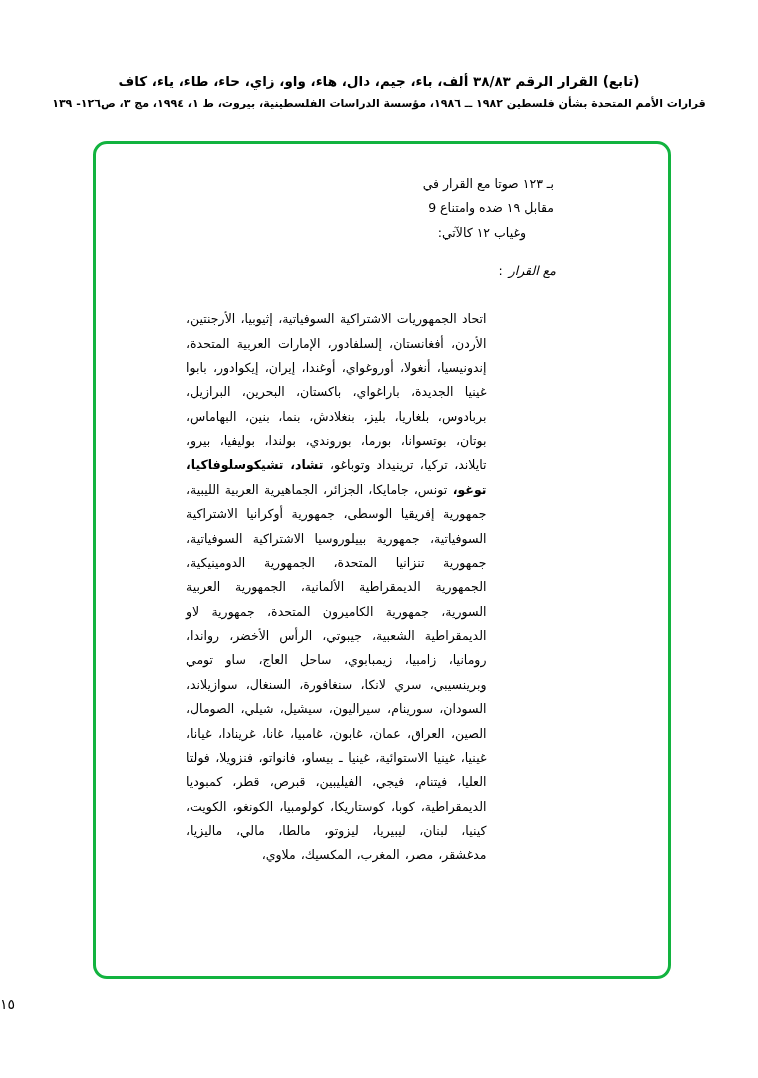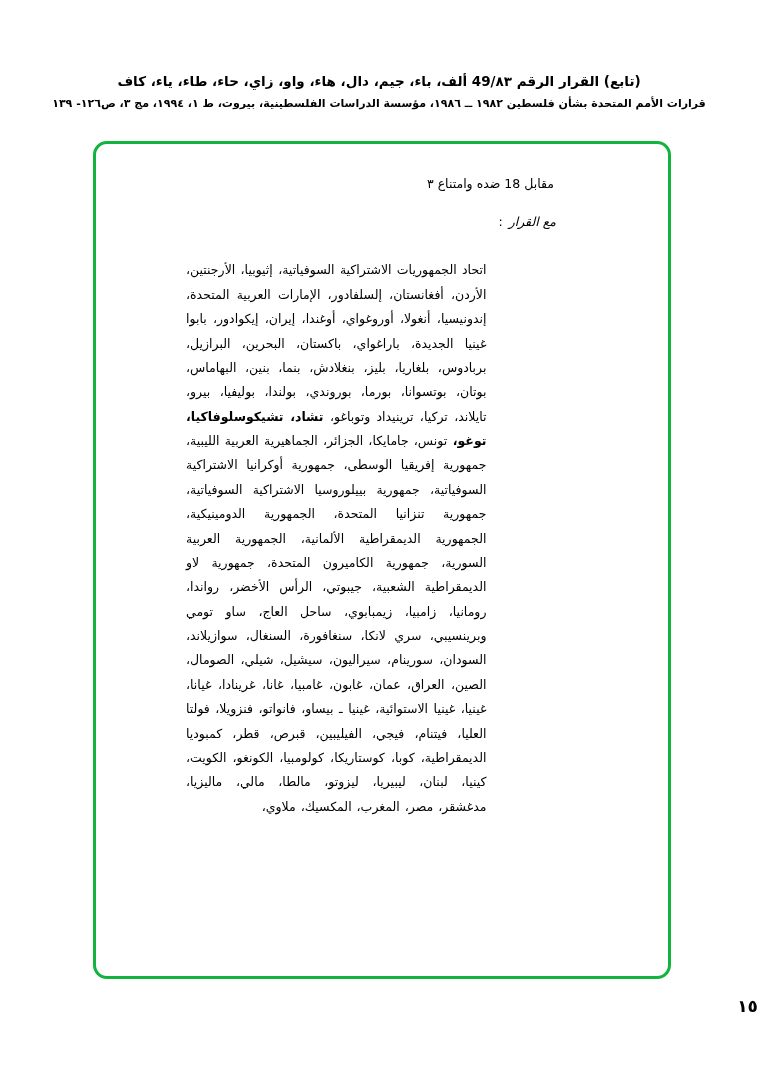--- a/index.html
+++ b/index.html
@@ -100,41 +100,43 @@
     margin-top: 48px;
   }
   .list-col .bold {
     font-weight: bold;
   }
   .page-number {
     position: absolute;
     top: 996px;
     left: 0;
     right: 0;
-    text-align: right;
-    font-size: 17px;
-    font-weight: bold;
+    text-align: left;
+    font-size: 14px;
+    font-weight: normal;
     direction: rtl;
   }
 </style>
 </head>
 <body>
 
 <div class="page">
 
   <div class="header">
-    <div class="header-title">(تابع) القرار الرقم 49/٨٣ ألف، باء، جيم، دال، هاء، واو، زاي، حاء، طاء، ياء، كاف</div>
+    <div class="header-title">(تابع) القرار الرقم ٣٨/٨٣ ألف، باء، جيم، دال، هاء، واو، زاي، حاء، طاء، ياء، كاف</div>
     <div class="header-sub">قرارات الأمم المتحدة بشأن فلسطين ١٩٨٢ ــ ١٩٨٦، مؤسسة الدراسات الفلسطينية، بيروت، ط ١، ١٩٩٤، مج ٣، ص١٢٦- ١٣٩</div>
   </div>
 
   <div class="frame">
     <div class="content">
 
       <div class="intro">
-        <div class="l2">مقابل 18 ضده وامتناع ٣</div>
+        <div class="l1">بـ ١٢٣ صوتا مع القرار في</div>
+        <div class="l2">مقابل ١٩ ضده وامتناع 9</div>
+        <div class="l3">وغياب ١٢ كالآتي:</div>
       </div>
 
       <div class="body-block">
         <div class="label-col">
           <span class="lbl">مع القرار</span><span class="colon">:</span>
         </div>
         <div class="list-col"><span>اتحاد الجمهوريات الاشتراكية السوفياتية، إثيوبيا، الأرجنتين، الأردن، أفغانستان، إلسلفادور، الإمارات العربية المتحدة، إندونيسيا، أنغولا، أوروغواي، أوغندا، إيران، إيكوادور، بابوا غينيا الجديدة، باراغواي، باكستان، البحرين، البرازيل، بربادوس، بلغاريا، بليز، بنغلادش، بنما، بنين، البهاماس، بوتان، بوتسوانا، بورما، بوروندي، بولندا، بوليفيا، بيرو، تايلاند، تركيا، ترينيداد وتوباغو، </span><span class="bold">تشاد، تشيكوسلوفاكيا، توغو، </span><span>تونس، جامايكا، الجزائر، الجماهيرية العربية الليبية، جمهورية إفريقيا الوسطى، جمهورية أوكرانيا الاشتراكية السوفياتية، جمهورية بييلوروسيا الاشتراكية السوفياتية، جمهورية تنزانيا المتحدة، الجمهورية الدومينيكية، الجمهورية الديمقراطية الألمانية، الجمهورية العربية السورية، جمهورية الكاميرون المتحدة، جمهورية لاو الديمقراطية الشعبية، جيبوتي، الرأس الأخضر، رواندا، رومانيا، زامبيا، زيمبابوي، ساحل العاج، ساو تومي وبرينسيبي، سري لانكا، سنغافورة، السنغال، سوازيلاند، السودان، سورينام، سيراليون، سيشيل، شيلي، الصومال، الصين، العراق، عمان، غابون، غامبيا، غانا، غرينادا، غيانا، غينيا، غينيا الاستوائية، غينيا ـ بيساو، فانواتو، فنزويلا، فولتا العليا، فيتنام، فيجي، الفيليبين، قبرص، قطر، كمبوديا الديمقراطية، كوبا، كوستاريكا، كولومبيا، الكونغو، الكويت، كينيا، لبنان، ليبيريا، ليزوتو، مالطا، مالي، ماليزيا، مدغشقر، مصر، المغرب، المكسيك، ملاوي،</span></div>
       </div>
 
     </div>

